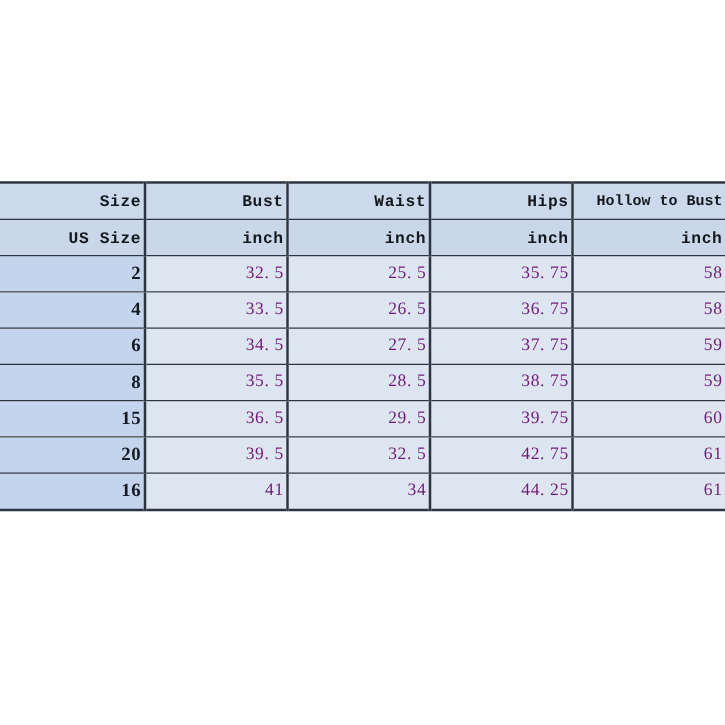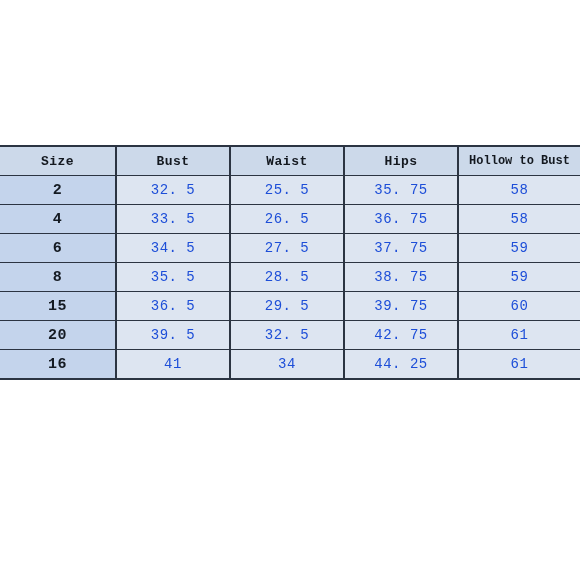--- a/index.html
+++ b/index.html
@@ -33,29 +33,28 @@
   table.size-chart col.c-size  { width: 116px; }
   table.size-chart col.c-bust  { width: 114px; }
   table.size-chart col.c-waist { width: 114px; }
   table.size-chart col.c-hips  { width: 114px; }
   table.size-chart col.c-floor { width: 122px; }
 
   table.size-chart th,
   table.size-chart td {
     height: 28px;
     padding: 0 2px;
-    text-align: center;
+    text-align: right;
     vertical-align: middle;
     border-top: 1px solid #2b3442;
     border-bottom: 1px solid #2b3442;
     border-left: 2px solid #2b3442;
     border-right: 0;
     white-space: nowrap;
     overflow: hidden;
-    font-family: Liberation Mono, monospace;
   }
 
   
   table.size-chart th:first-child,
   table.size-chart td:first-child {
     border-left: 0;
   }
 
   
   thead th {
@@ -71,21 +70,21 @@
   }
   thead tr.unit-row th {
     background: #c9d7e9;
     font-weight: bold;
     font-size: 13px;
   }
 
   
   tbody td {
     background: #dde5f1;
-    color: #1d4ed8;
+    color: #701a75;
     font-family: "Liberation Serif", "DejaVu Serif", serif;
     font-size: 14px;
     letter-spacing: 0.5px;
   }
   tbody td.size-cell {
     background: #c4d4ec;
     color: #141a22;
     font-weight: bold;
     font-size: 15px;
     letter-spacing: 0.5px;
@@ -103,20 +102,27 @@
       <col class="c-hips">
       <col class="c-floor">
     </colgroup>
     <thead>
       <tr>
         <th>Size</th>
         <th>Bust</th>
         <th>Waist</th>
         <th>Hips</th>
         <th class="header-floor">Hollow to Bust</th>
+      </tr>
+      <tr class="unit-row">
+        <th>US Size</th>
+        <th>inch</th>
+        <th>inch</th>
+        <th>inch</th>
+        <th>inch</th>
       </tr>
     </thead>
     <tbody>
       <tr>
         <td class="size-cell">2</td>
         <td>32. 5</td>
         <td>25. 5</td>
         <td>35. 75</td>
         <td>58</td>
       </tr>

